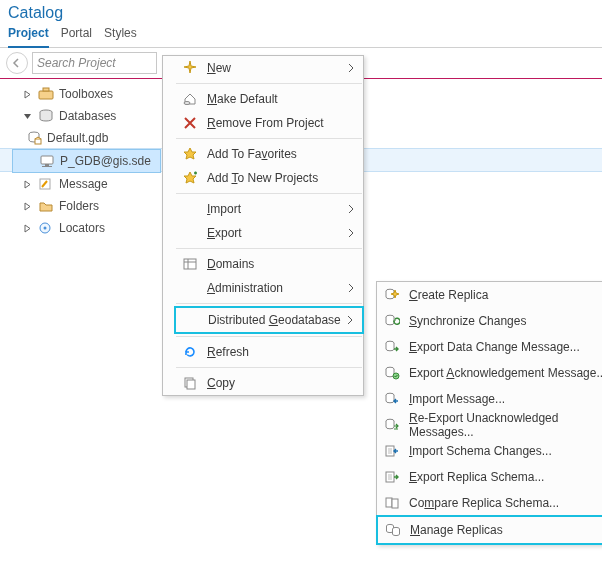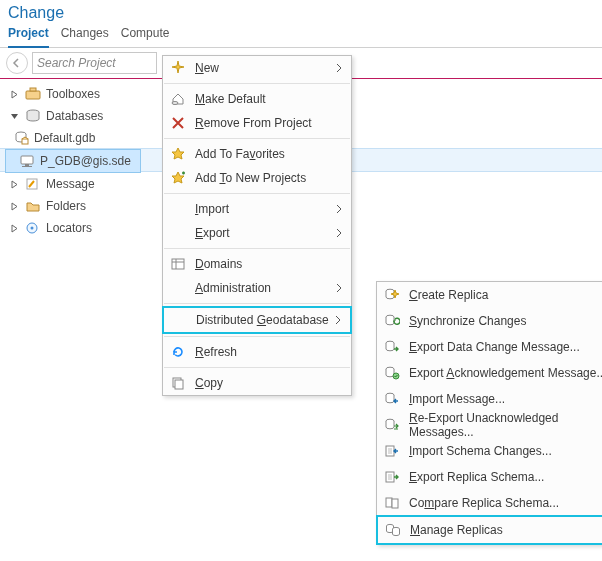--- a/index.html
+++ b/index.html
@@ -8,29 +8,29 @@
   .title { font-size:16px; color:#1a6fb0; padding:4px 8px 0 8px; }
   .tabs { display:flex; gap:12px; padding:0 8px; border-bottom:1px solid #d0d0d0; }
   .tab { padding:4px 0 6px 0; cursor:pointer; color:#555; }
   .tab.active { color:#1a6fb0; font-weight:600; border-bottom:2px solid #1a6fb0; margin-bottom:-1px; }
 
   .toolbar { display:flex; align-items:center; padding:4px 6px; gap:4px; border-bottom:1px solid #be185d; }
   .back-btn { width:20px; height:20px; border:1px solid #d0d0d0; border-radius:50%; display:flex; align-items:center; justify-content:center; color:#999; cursor:pointer; }
   .search-box { flex:0 0 115px; height:20px; border:1px solid #c8c8c8; display:flex; align-items:center; padding:0 4px; color:#888; font-style:italic; }
 
   .tree { padding:4px 0 6px 0; }
-  .tree-row { display:flex; align-items:center; height:22px; padding-left:10px; }
+  .tree-row { display:flex; align-items:center; height:22px; padding-left:23px; }
   .tree-row .twisty { width:12px; text-align:center; color:#666; }
   .tree-row .icon { width:18px; height:18px; margin:0 2px; display:flex; align-items:center; justify-content:center; }
   .tree-row .label { padding-left:2px; }
   .gchild  { }
-  .sel { background:#cde8ff; border:1px solid #8fc7ef; margin:0 0 0 5px;align-items:center; }
+  .sel { background:#cde8ff; border:1px solid #8fc7ef; margin:0 0 0 12px;align-items:center; }
 
   
-  .menu { position:absolute; top:55px; left:162px; width:188px; background:#fcfcfc; border:1px solid #bfbfbf; box-shadow:2px 2px 4px rgba(0,0,0,.15); }
+  .menu { position:absolute; top:55px; left:162px; width:188px; background:#fcfcfc; border:1px solid #bfbfbf; box-shadow:2px 2px 4px rgba(0,0,0,.15);padding-left:12px; }
   .menu .sep { height:1px; background:#e0e0e0; margin:3px 1px; }
   .menu-item { display:flex; align-items:center; height:24px; padding:0 6px; cursor:pointer; position:relative; }
   .menu-item .mi-icon { width:18px; height:18px; margin-right:8px; display:flex; align-items:center; justify-content:center; }
   .menu-item .mi-label { flex:1; color:#3a3a3a; }
   .menu-item .mi-arrow { width:10px; color:#555; text-align:center; }
   .menu-item.highlight { border:2px solid #18bfe0; margin:-1px; height:24px; }
   .menu-item .ul { text-decoration:underline; }
 
   
   .submenu { position:absolute; top:281px; left:350px; width:240px; background:#fcfcfc; border:1px solid #bfbfbf; box-shadow:2px 2px 4px rgba(0,0,0,.15);margin-left:26px; }
@@ -45,25 +45,25 @@
   .panel-left { position:relative; z-index:1; }
   .menu, .submenu { z-index:5; }
 </style>
 </head>
 <body>
 <div id="app">
 
 <div class="content-line"></div>
 
 <div class="panel-left">
-  <div class="title">Change</div>
+  <div class="title">Catalog</div>
   <div class="tabs">
     <div class="tab active">Project</div>
-    <div class="tab">Changes</div>
-    <div class="tab">Compute</div>
+    <div class="tab">Portal</div>
+    <div class="tab">Styles</div>
   </div>
 
   <div class="toolbar">
     <div class="back-btn">
       <svg width="10" height="10">
             <path d="M6 1 L2 5 L6 9" stroke="#999" fill="none" stroke-width="1.5"></path>
           </svg>
     </div>
     <div class="search-box">
       <span>Search Project</span>

